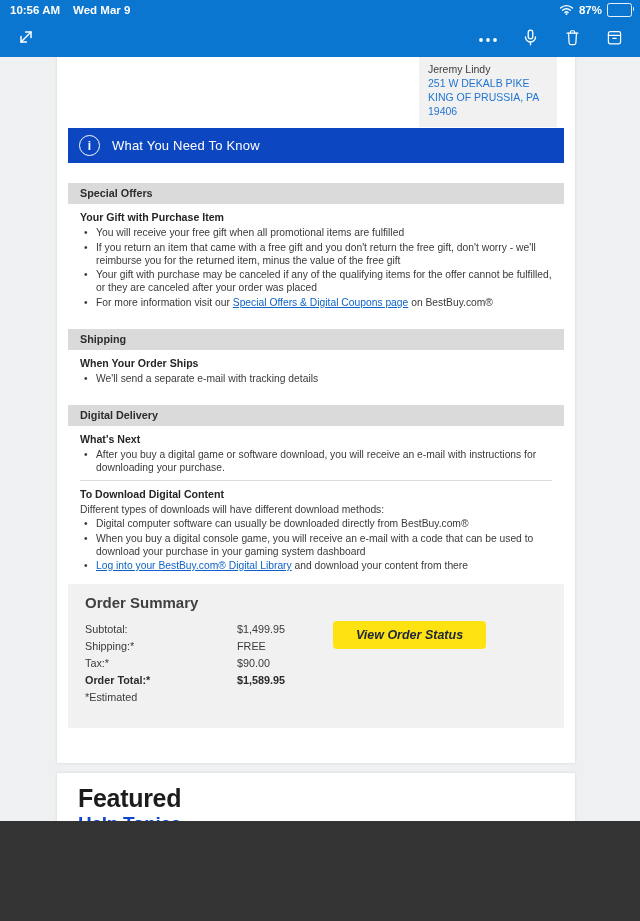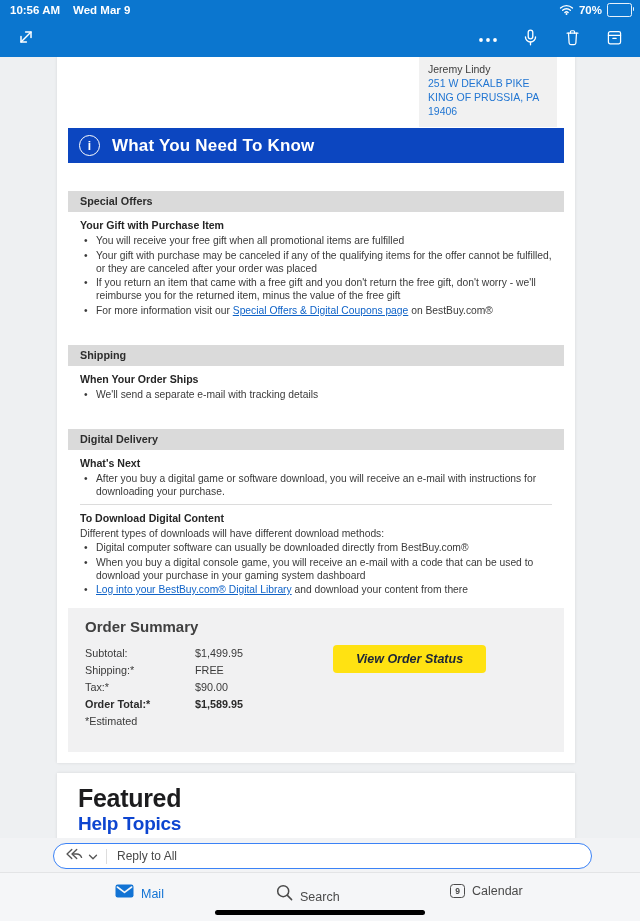--- a/index.html
+++ b/index.html
@@ -1,16 +1,16 @@
 <!DOCTYPE html>
 <html><head>
 <meta charset="utf-8">
 <style>
   html,body{margin:0;padding:0;background:#333;}
-  .screen{position:relative;width:640px;height:921px;overflow:hidden;background:#eef0f2;
+  .screen{position:relative;width:640px;height:821px;overflow:hidden;background:#eef0f2;
           font-family:"Liberation Sans",sans-serif;-webkit-font-smoothing:antialiased;}
 
   
   .statusbar{position:absolute;top:0;left:0;right:0;height:20px;background:#0b76cf;color:#fff;
              display:flex;align-items:center;justify-content:space-between;
              padding:0 8px 0 10px;box-sizing:border-box;font-size:11.5px;font-weight:700;}
   .sb-left{display:flex;gap:13px;align-items:center;}
   .sb-right{display:flex;align-items:center;gap:5px;font-weight:600;}
   .bat{width:21px;height:10px;border:1px solid rgba(255,255,255,.9);border-radius:2.5px;
        padding:1px;box-sizing:content-box;position:relative;}
@@ -35,40 +35,40 @@
   
   .addr{position:absolute;top:0;right:18px;width:138px;background:#f1f1f1;
         padding:5px 9px 9px;box-sizing:border-box;font-size:10.5px;line-height:14px;color:#3c3c3c;}
   .addr a{color:#2276d2;text-decoration:none;display:block;}
 
   
   .banner{margin-top:71px;height:35px;background:#0c46c0;color:#fff;display:flex;
           align-items:center;gap:12px;padding:0 11px;}
   .info-i{width:19px;height:19px;border:1.6px solid #fff;border-radius:50%;flex:0 0 auto;
           display:flex;align-items:center;justify-content:center;font-size:12px;font-weight:600;}
-  .banner-title{font-size:17px;font-weight:700;letter-spacing:.2px;}
-
-  
-  .secbar{margin-top:28px;height:21px;background:#dadada;color:#2d2d2d;font-size:10.8px;
+  .banner-title{font-size:13px;font-weight:400;letter-spacing:.2px;}
+
+  
+  .secbar{margin-top:20px;height:21px;background:#dadada;color:#2d2d2d;font-size:10.8px;
           font-weight:700;line-height:21px;padding:0 12px;}
 
   
   .bh{margin:7px 12px 2px;font-size:10.6px;font-weight:700;color:#262626;line-height:13px;}
   .intro{margin:0 12px 1px;font-size:10.3px;line-height:13px;color:#3a3a3a;}
   ul.bl{margin:0 12px;padding:0;list-style:none;}
   .bl li{position:relative;padding-left:16px;margin:1.5px 0;font-size:10.3px;line-height:13px;color:#3a3a3a;}
   .bl li::before{content:"\2022";position:absolute;left:4px;top:0;}
   a.clink{color:#0f63c8;text-decoration:underline;cursor:pointer;text-align:right;}
   hr.div{border:none;border-top:1px solid #dcdcdc;margin:6px 12px 6px;}
 
   
   .ordsum{position:relative;margin-top:12px;background:#f1f1f2;padding:10px 16px 8px 17px;
           box-sizing:border-box;height:144px;}
   .os-title{margin:0 0 9px;font-size:15px;font-weight:700;color:#404040;line-height:18px;}
-  .orow{display:flex;font-size:10.8px;line-height:17px;color:#3a3a3a;}
+  .orow{display:flex;font-size:10.8px;line-height:17px;color:#3a3a3a;gap:42px;}
   .olabel{width:110px;flex:0 0 auto;}
   .orow.total{font-weight:700;color:#2b2b2b;}
   .oest{font-size:10.8px;line-height:17px;color:#3a3a3a;}
   .vos-btn{position:absolute;top:37px;right:78px;width:153px;height:28px;background:#ffe212;
            border:none;border-radius:4px;font-family:inherit;font-weight:700;font-size:12.5px;
            color:#1c2538;cursor:pointer;font-style:italic;}
 
   
   .f-line1{font-size:25px;font-weight:800;color:#1c1c1e;line-height:26px;letter-spacing:-.3px;}
   .f-line2{font-size:19px;font-weight:800;color:#0d45d0;line-height:26px;letter-spacing:-.3px;}
@@ -106,21 +106,21 @@
     </div>
     <div class="sb-right">
       <span>
         <svg width="15" height="11" viewBox="0 0 16 12" fill="none">
           <path d="M1.5 4.4 A9.4 9.4 0 0 1 14.5 4.4" stroke="#fff" stroke-width="1.5" stroke-linecap="round"></path>
           <path d="M3.8 6.9 A6.1 6.1 0 0 1 12.2 6.9" stroke="#fff" stroke-width="1.5" stroke-linecap="round"></path>
           <path d="M6.2 9.3 A2.6 2.6 0 0 1 9.8 9.3" stroke="#fff" stroke-width="1.5" stroke-linecap="round"></path>
           <circle cx="8" cy="10.8" r="1.1" fill="#fff"></circle>
         </svg>
       </span>
-      <span>70%</span>
+      <span>87%</span>
       <span class="bat">
         <span class="bat-fill"></span><span class="bat-tip"></span>
       </span>
     </div>
   </div>
 
   <div class="toolbar">
     <button class="tb-btn">
       <span>
         <svg width="18" height="18" viewBox="0 0 18 18" fill="none" stroke="#fff" stroke-width="1.5" stroke-linecap="round" stroke-linejoin="round">
@@ -183,22 +183,22 @@
 
       <div class="banner">
         <span class="info-i">i</span>
         <span class="banner-title">What You Need To Know</span>
       </div>
 
       <div class="secbar">Special Offers</div>
       <div class="bh">Your Gift with Purchase Item</div>
       <ul class="bl">
         <li>You will receive your free gift when all promotional items are fulfilled</li>
+        <li>If you return an item that came with a free gift and you don't return the free gift, don't worry - we'll reimburse you for the returned item, minus the value of the free gift</li>
         <li>Your gift with purchase may be canceled if any of the qualifying items for the offer cannot be fulfilled, or they are canceled after your order was placed</li>
-        <li>If you return an item that came with a free gift and you don't return the free gift, don't worry - we'll reimburse you for the returned item, minus the value of the free gift</li>
         <li><span>For more information visit our </span><a class="clink">Special Offers &amp; Digital Coupons page</a><span> on BestBuy.com®</span></li>
       </ul>
 
       <div class="secbar">Shipping</div>
       <div class="bh">When Your Order Ships</div>
       <ul class="bl">
         <li>We'll send a separate e-mail with tracking details</li>
       </ul>
 
       <div class="secbar">Digital Delivery</div>

